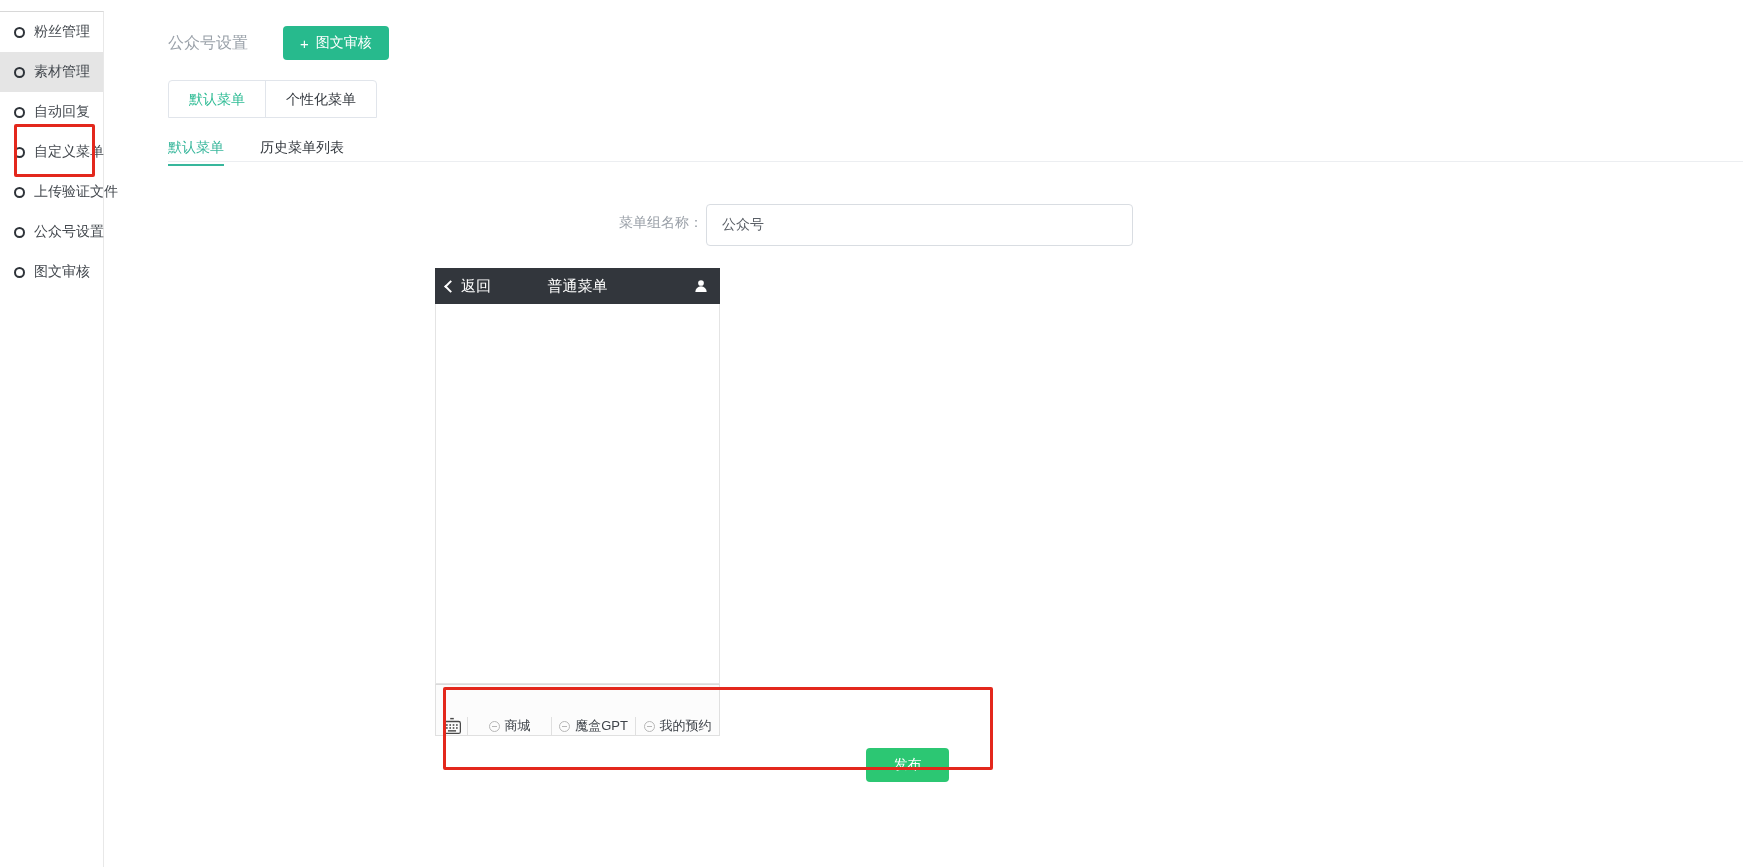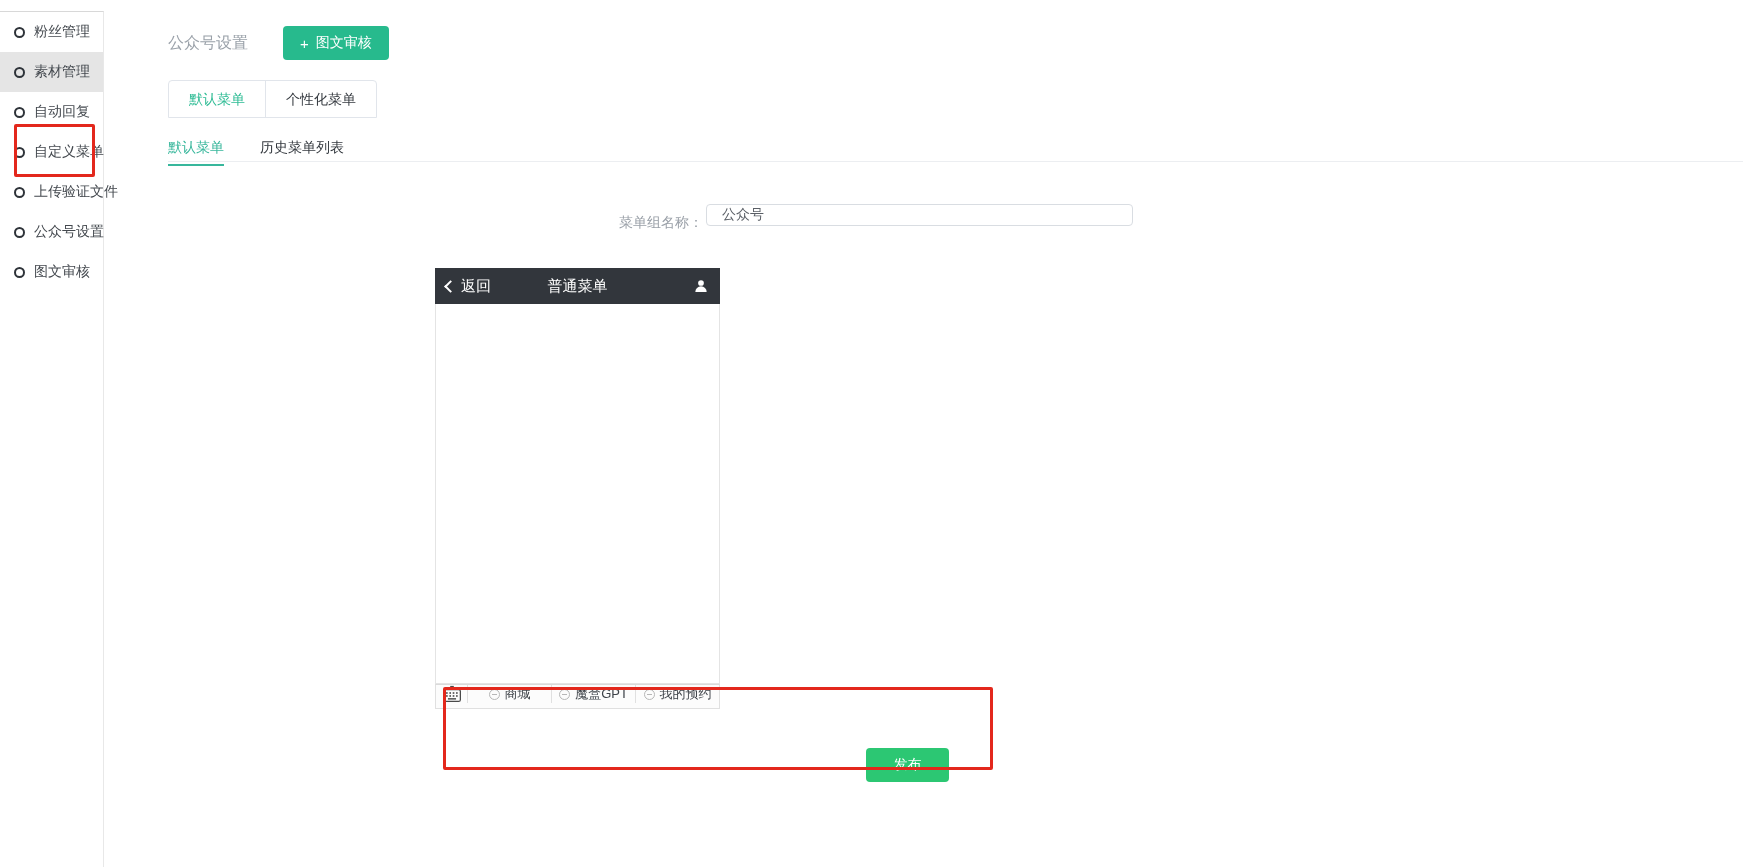--- a/index.html
+++ b/index.html
@@ -37,21 +37,21 @@
 
   
   #subtab-line { position:absolute; left:168px; top:161px; width:1575px; height:1px; background:#eceef1; }
   #subtabs { position:absolute; left:168px; top:139px; display:flex; gap:36px; }
   .subtab { font-size:14px; color:#34393f; padding-bottom:7px; cursor:pointer; white-space:nowrap; }
   .subtab.active { color:#38b79c; border-bottom:2px solid #38b79c; }
 
   
   #form-label { position:absolute; left:615px; top:214px; width:88px; text-align:right;
     font-size:14px; color:#9aa0a8; white-space:nowrap; }
-  #menu-group-input { position:absolute; left:706px; top:204px; width:427px; height:22px;
+  #menu-group-input { position:absolute; left:706px; top:204px; width:427px; height:42px;
     border:1px solid #d9dde2; border-radius:4px; padding:0 15px; font-size:14px;
     color:#5a5f66; background:#fff; outline:none;
     font-family:"Liberation Sans","DejaVu Sans",sans-serif; }
 
   
   #phone { position:absolute; left:435px; top:268px; width:285px; }
   .p-status { height:22px; background:#24272c; color:#fff; display:flex;
     align-items:center; justify-content:space-between; padding:0 8px; font-size:11px; }
   .p-status .grp { display:flex; align-items:center; gap:4px; }
   .dots { font-size:6px; letter-spacing:1.5px; }
@@ -59,21 +59,21 @@
   .battery::after { content:''; position:absolute; right:-3px; top:2px; width:2px; height:5px;
     background:#fff; border-radius:0 1px 1px 0; }
   .p-nav { height:36px; background:#32363c; color:#fff; position:relative;
     display:flex; align-items:center; padding:0 11px;justify-content:center; }
   .back-grp { display:flex; align-items:center; gap:6px; font-size:15px; cursor:pointer; }
   .chevron { width:9px; height:9px; border-left:2px solid #fff; border-bottom:2px solid #fff;
     transform:rotate(45deg); margin-top:1px; }
   .p-nav-title { position:absolute; left:0; right:0; text-align:center; font-size:15px; pointer-events:none; }
   .p-nav .person { margin-left:auto; display:flex; }
   .p-body { height:380px; background:#fff; border:1px solid #e4e4e4; border-top:none; }
-  .p-menubar { height:25px; display:flex; align-items:flex-start; background:#fcfcfc;
+  .p-menubar { height:52px; display:flex; align-items:flex-end; background:#fcfcfc;
     border:1px solid #e0e0e0; border-top:1px solid #dadada; }
   .kb-cell { width:32px; display:flex; align-items:center; justify-content:center;
     border-right:1px solid #e0e0e0; cursor:pointer; }
   .menu-cell { flex:1; display:flex; align-items:center; justify-content:center; gap:5px;
     font-size:13px; color:#3e4349; cursor:pointer; white-space:nowrap; }
   .menu-cell + .menu-cell { border-left:1px solid #e0e0e0; }
   .minus-circle { width:11px; height:11px; border:1px solid #b7b7b7; border-radius:50%;
     position:relative; flex:none; }
   .minus-circle::after { content:''; position:absolute; left:2px; right:2px; top:4px;
     height:1px; background:#b7b7b7; }

